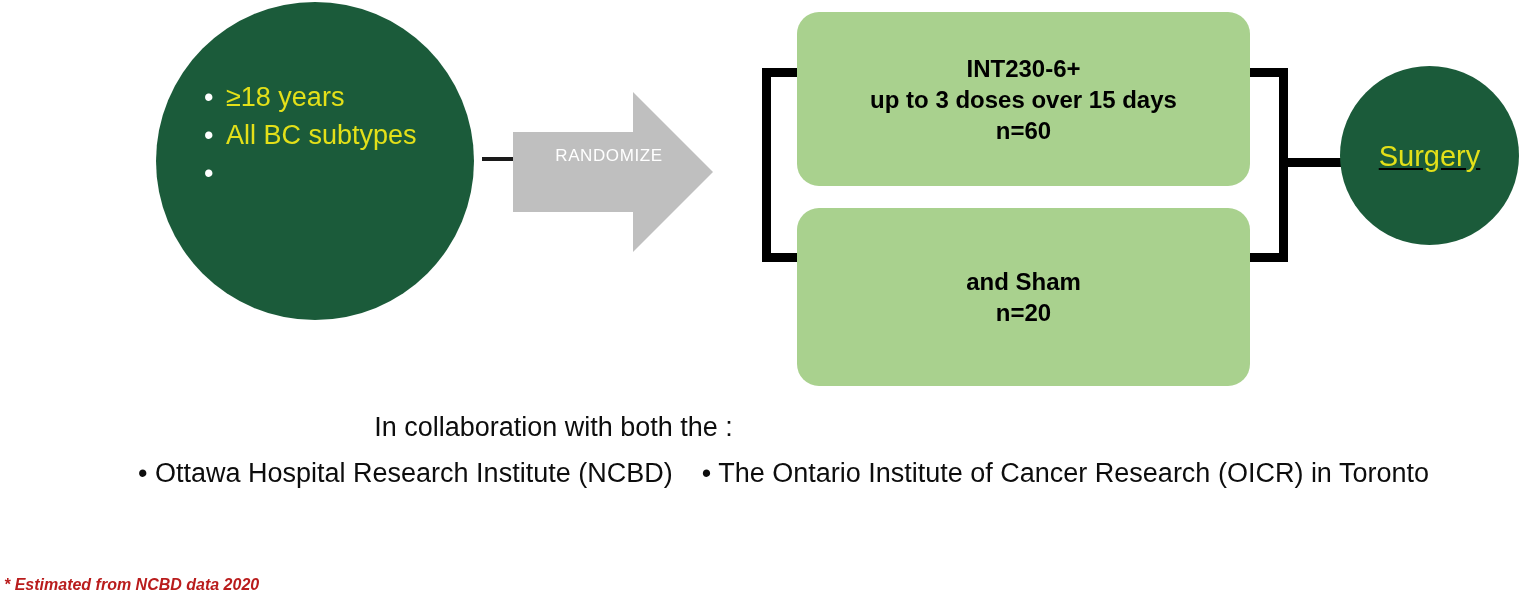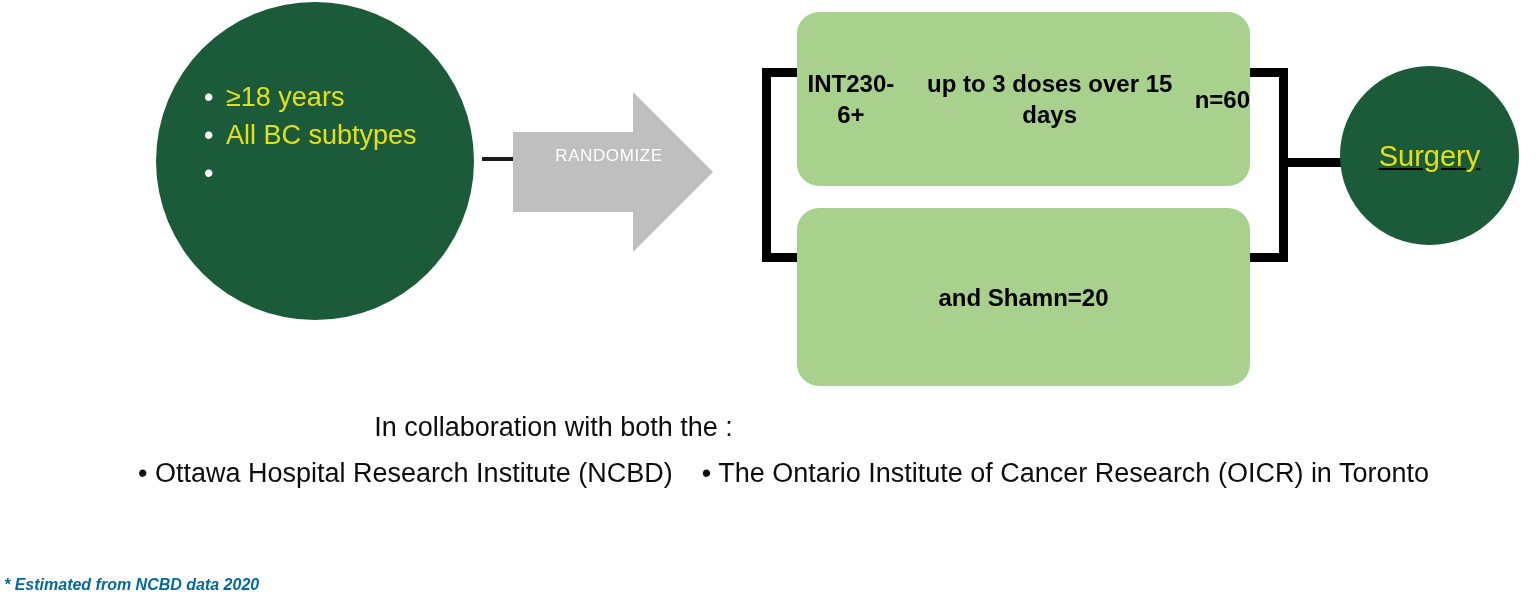--- a/index.html
+++ b/index.html
@@ -118,20 +118,21 @@
   }
 
   
   .arm-box {
     position: absolute;
     left: 797px;
     width: 453px;
     background: #A9D18E;
     border-radius: 22px;
     display: flex;
+    flex-direction: column;
     align-items: center;
     justify-content: center;
     color: #000000;
     font-weight: bold;
     font-size: 24px;
     line-height: 31px;
     text-align: center;
     box-sizing: border-box;
   }
   #arm-box-treatment {
@@ -190,21 +191,21 @@
   #collaboration-partners .sep { display: inline-block; width: 14px; }
 
   
   #footnote {
     position: absolute;
     left: 4px;
     top: 576px;
     font-size: 16px;
     font-style: italic;
     font-weight: bold;
-    color: #0369a1;
+    color: #b91c1c;
   }
 </style>
 </head>
 <body>
 
 <div id="eligibility-circle">
   <ul id="eligibility-list">
     <li>
       <span class="bullet">•</span>
       <span>≥18 years</span>

